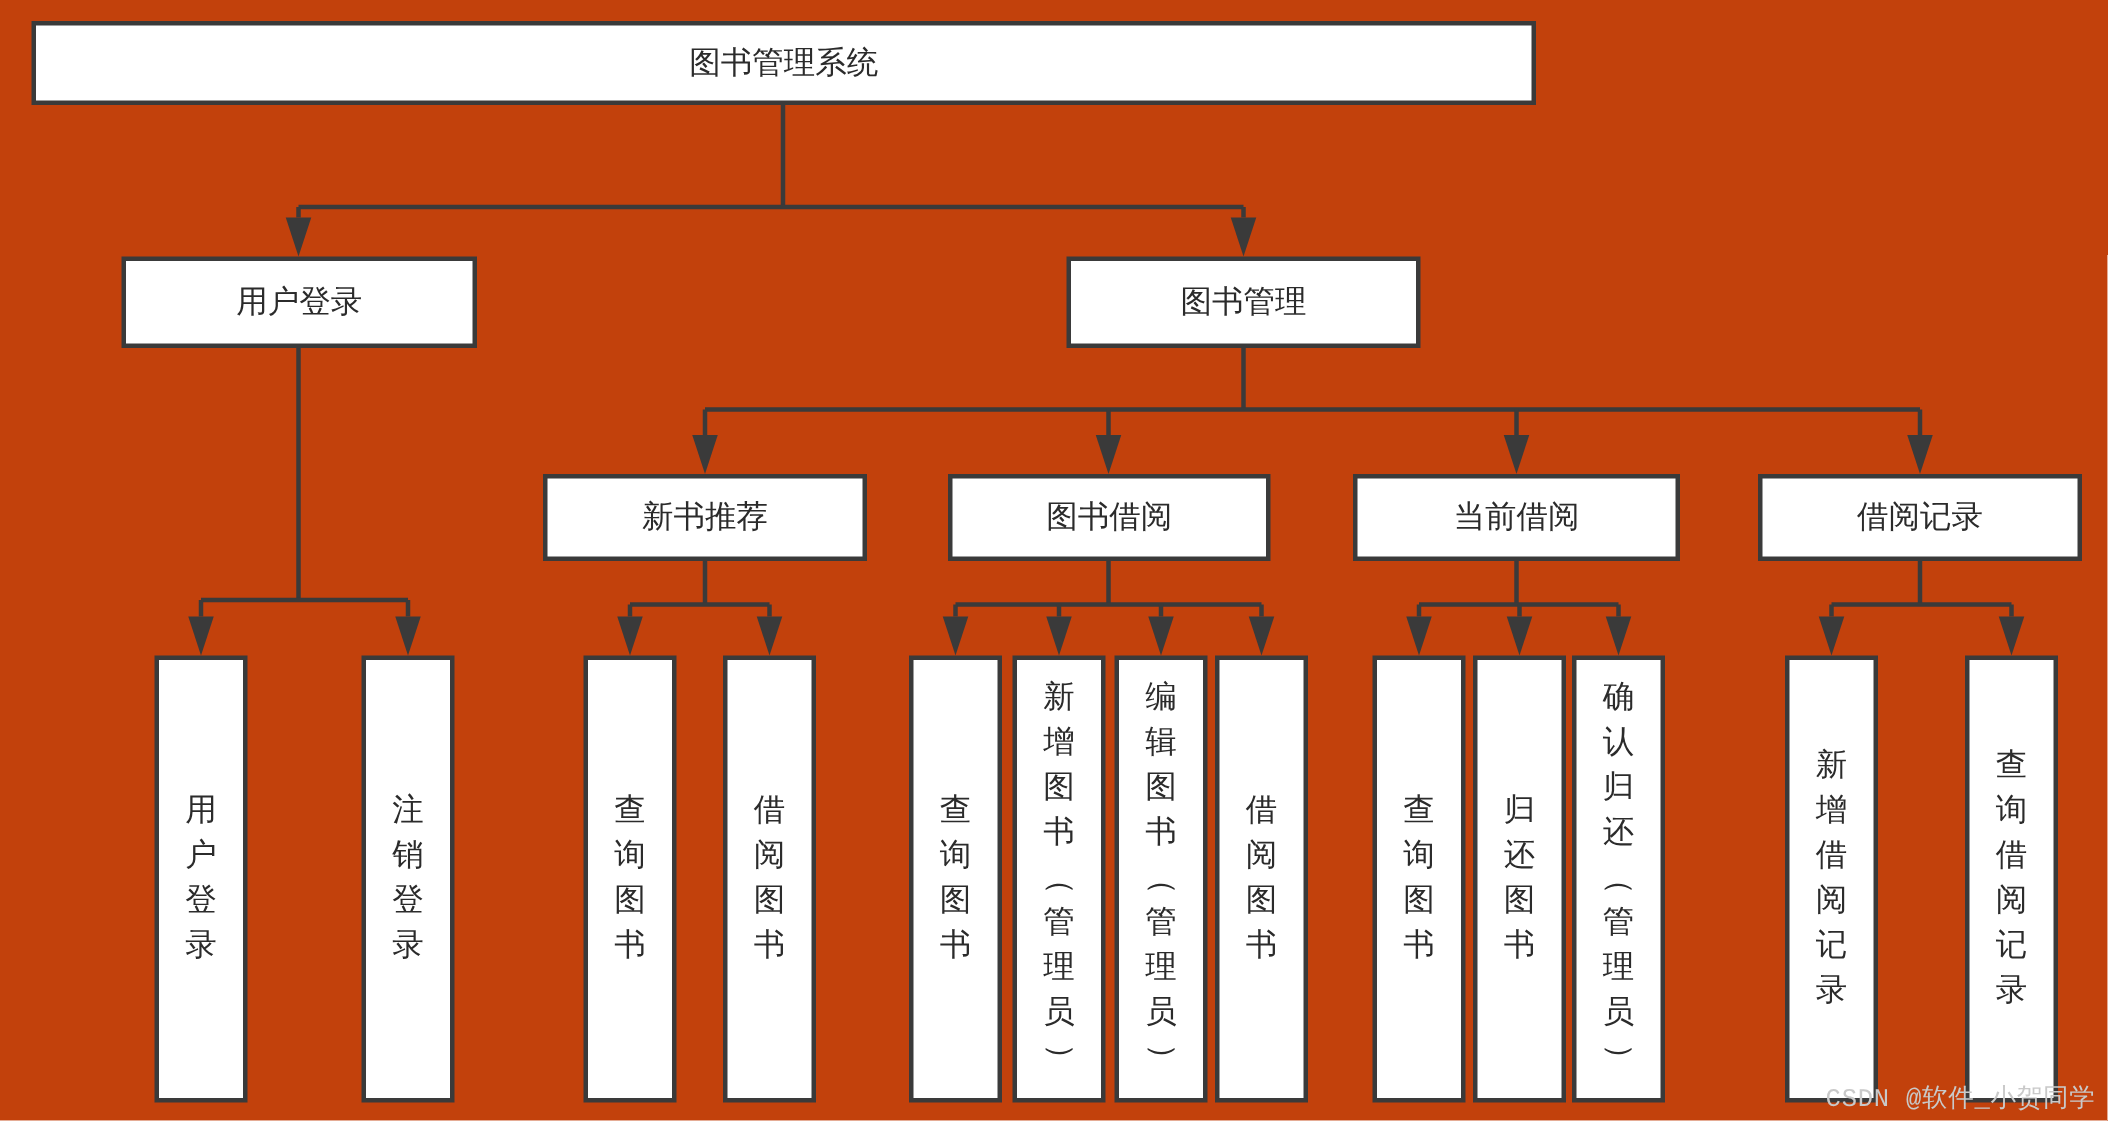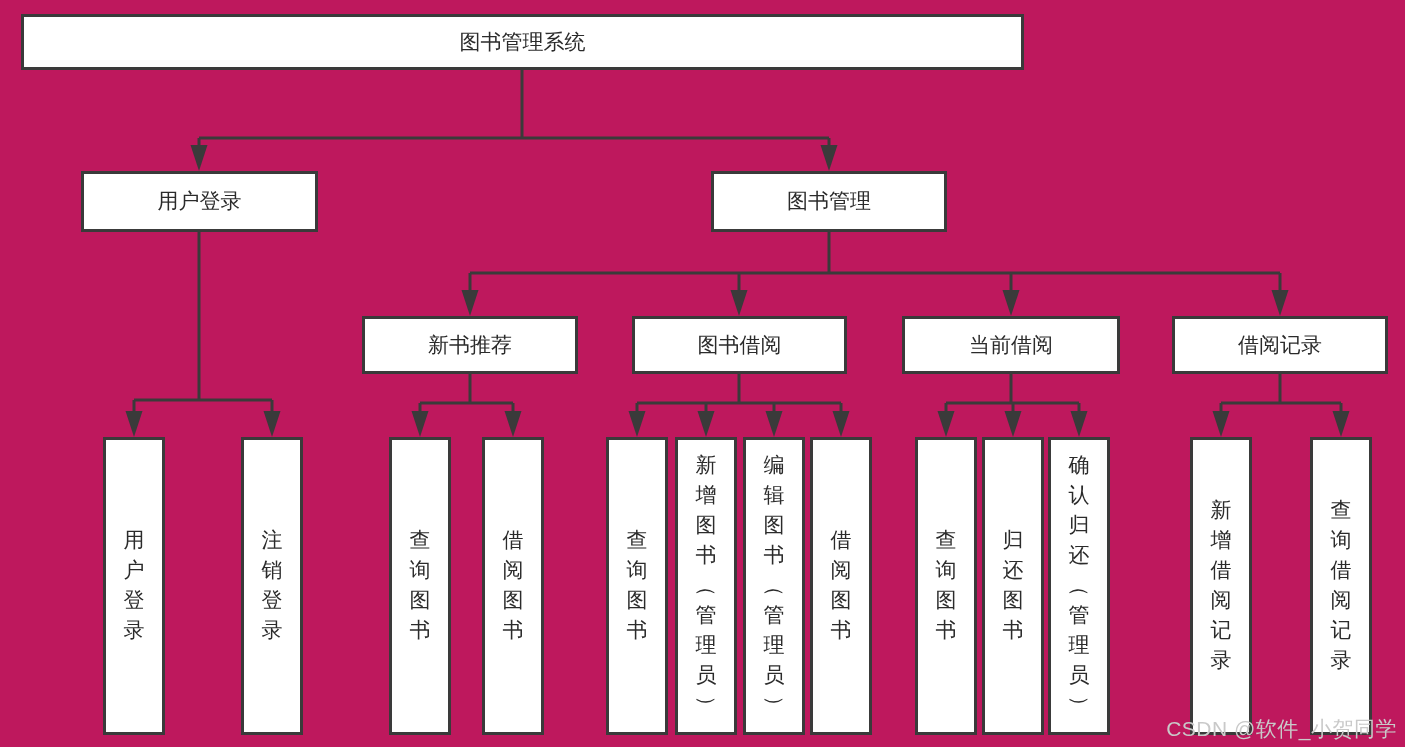--- a/index.html
+++ b/index.html
@@ -8,21 +8,21 @@
     padding: 0;
     background: #ffffff;
   }
   body {
     font-family: "Liberation Sans", "DejaVu Sans", sans-serif;
   }
   #diagram-root {
     position: relative;
     width: 1405px;
     height: 747px;
-    background: #be185d;
+    background: #c2410c;
     overflow: hidden;
   }
   #diagram-svg {
     position: absolute;
     left: 0;
     top: 0;
     width: 1405px;
     height: 747px;
   }
   .node-box {
@@ -49,22 +49,22 @@
   .node-label.horizontal {
     font-size: 21px;
   }
   .node-label.vertical {
     font-size: 21px;
   }
   .watermark {
     position: absolute;
     right: 8px;
     bottom: 4px;
-    font-family: Liberation Sans, sans-serif;
-    font-size: 21px;
+    font-family: Liberation Mono, monospace;
+    font-size: 17px;
     color: #c9c9c9;
     white-space: nowrap;
     letter-spacing: 0.5px;
     user-select: none;
   }
 </style>
 </head>
 <body>
 
 <div id="diagram-root">

